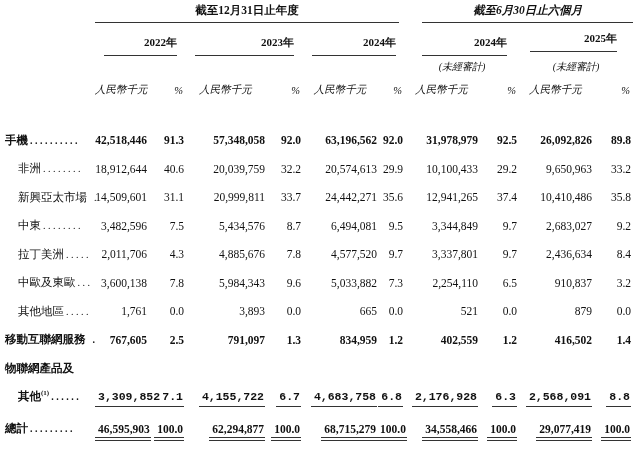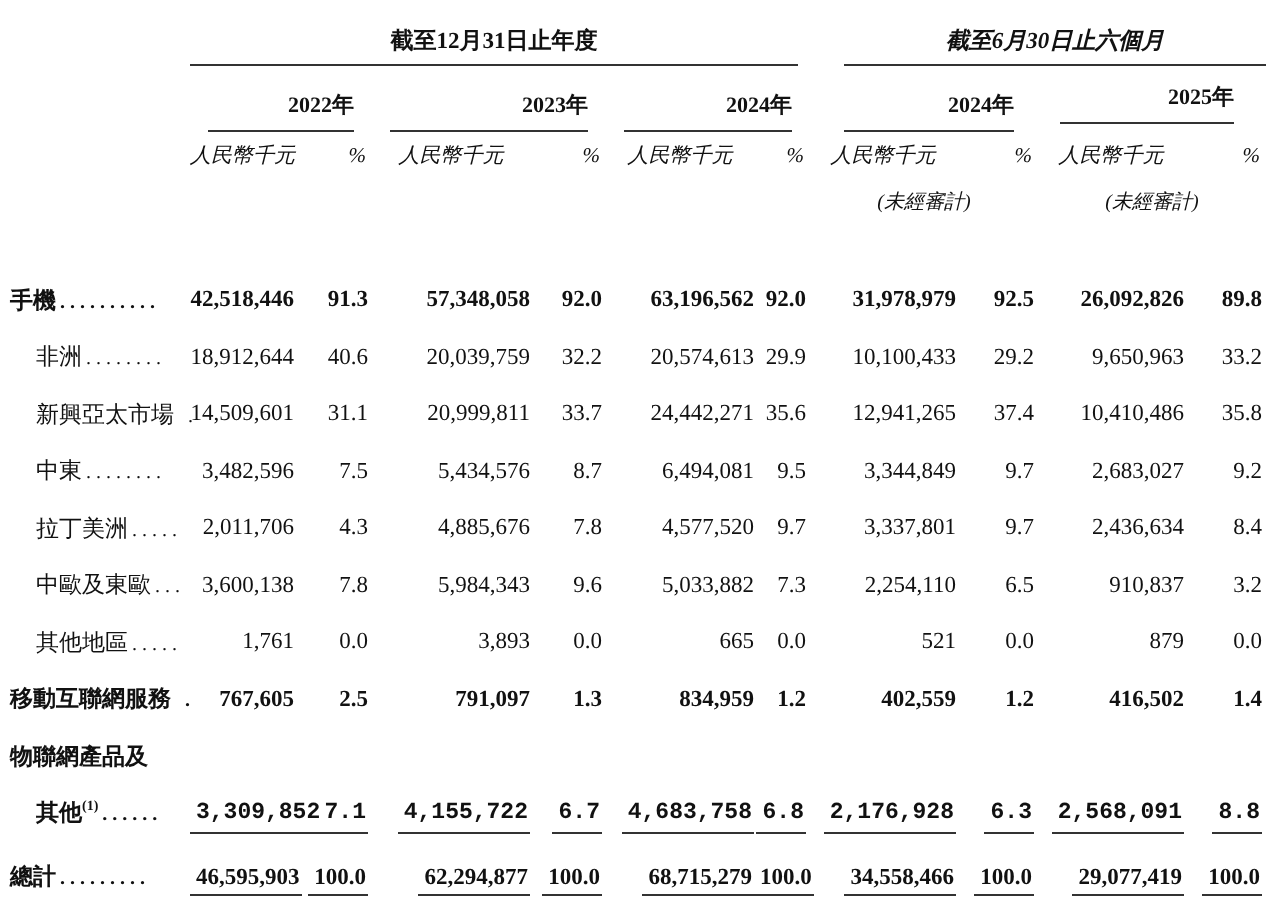--- a/index.html
+++ b/index.html
@@ -2,21 +2,21 @@
 <html><head>
 <meta charset="utf-8">
 <style>
   * { box-sizing: border-box; margin: 0; padding: 0; }
   html, body { background: #ffffff; }
   body {
     width: 640px; height: 450px; overflow: hidden;
     font-family: "Liberation Serif", "DejaVu Serif", serif;
     color: #111111;
   }
-  .page { width: 640px; height: 450px; padding-top: 12px; }
+  .page { width: 640px; height: 450px; padding-top: 2px; }
   table {
     width: 633px; table-layout: fixed; border-collapse: collapse;
     font-size: 11.5px; color: #111111;
   }
   td { vertical-align: middle; white-space: nowrap; overflow: visible; }
   
   .grp { vertical-align: top; padding-top: 1px; }
   .grp .hline {
     text-align: center; font-weight: bold; font-size: 11.5px;
     border-bottom: 1.2px solid #333; padding-bottom: 4px;
@@ -91,38 +91,38 @@
         <td colspan="2" class="yr">
           <div class="yline">2024年</div>
         </td>
         <td colspan="2" class="yr h124">
           <div class="yline">2024年</div>
         </td>
         <td colspan="2" class="yr h125">
           <div class="yline">2025年</div>
         </td>
       </tr>
-      <tr style="height:24px">
-        <td></td>
-        <td class="cv"><span class="it">人民幣千元</span></td>
-        <td class="cp"><span class="it">%</span></td>
-        <td class="cv"><span class="it">人民幣千元</span></td>
-        <td class="cp"><span class="it">%</span></td>
-        <td class="cv"><span class="it">人民幣千元</span></td>
-        <td class="cp"><span class="it">%</span></td>
-        <td class="cv"><span class="it">人民幣千元</span></td>
-        <td class="cp"><span class="it">%</span></td>
-        <td class="cv"><span class="it">人民幣千元</span></td>
-        <td class="cp"><span class="it">%</span></td>
-      </tr>
       <tr style="height:22px">
         <td></td>
         <td colspan="6"></td>
         <td colspan="2" class="unaud"><span class="it">(未經審計)</span></td>
         <td colspan="2" class="unaud"><span class="it">(未經審計)</span></td>
+      </tr>
+      <tr style="height:24px">
+        <td></td>
+        <td class="cv"><span class="it">人民幣千元</span></td>
+        <td class="cp"><span class="it">%</span></td>
+        <td class="cv"><span class="it">人民幣千元</span></td>
+        <td class="cp"><span class="it">%</span></td>
+        <td class="cv"><span class="it">人民幣千元</span></td>
+        <td class="cp"><span class="it">%</span></td>
+        <td class="cv"><span class="it">人民幣千元</span></td>
+        <td class="cp"><span class="it">%</span></td>
+        <td class="cv"><span class="it">人民幣千元</span></td>
+        <td class="cp"><span class="it">%</span></td>
       </tr>
       <tr style="height:24px">
           <td colspan="11"></td>
         </tr>
     </thead>
     <tbody>
         <tr class="b">
           <td class="lbl"><span>手機</span><span class="dots">..........</span></td>
           <td class="v">42,518,446</td>
           <td class="p">91.3</td>

